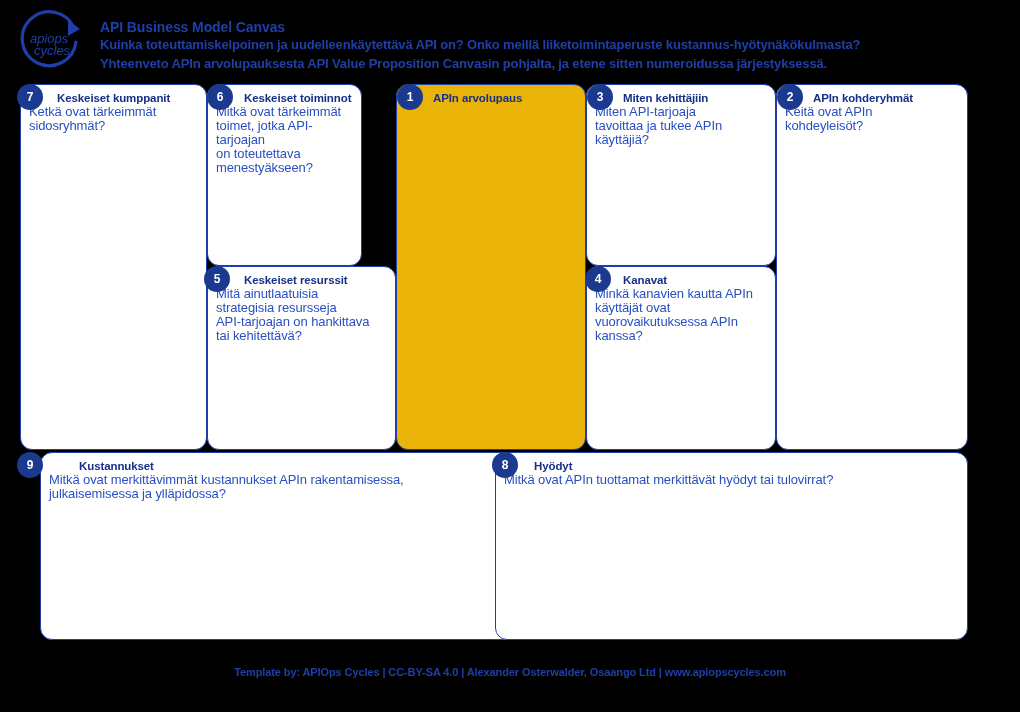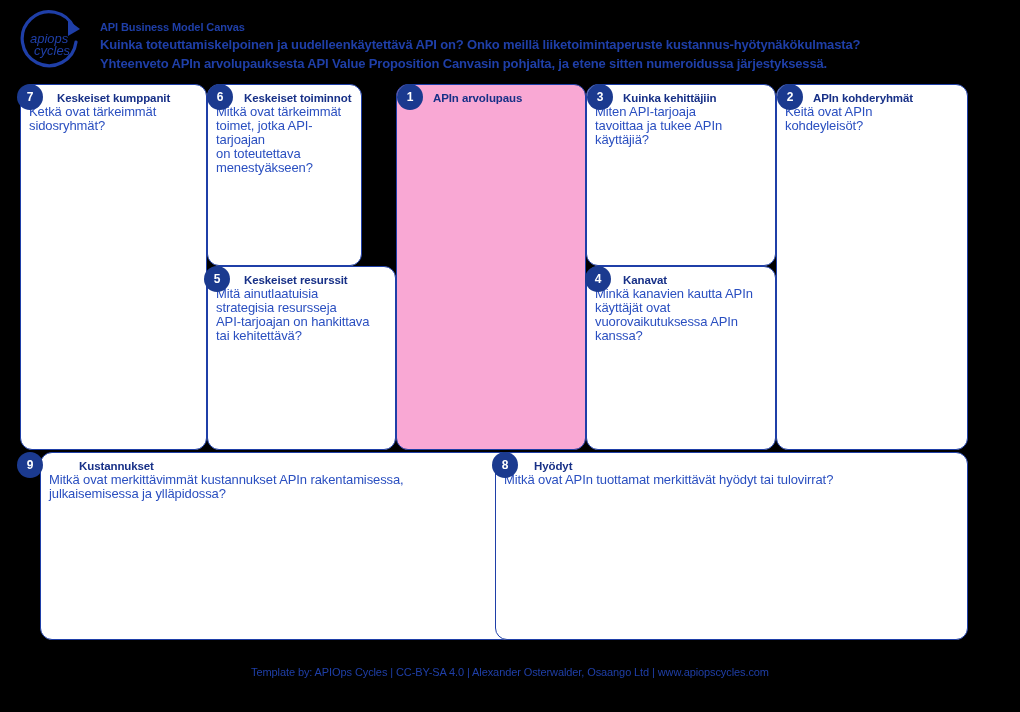--- a/index.html
+++ b/index.html
@@ -28,21 +28,21 @@
     left: 12px; top: 8px;
     width: 84px; height: 64px;
   }
   #header-text {
     position: absolute;
     left: 100px; top: 20px;
     width: 900px;
   }
   .hdr-title {
     color: #1f3fa8;
-    font-size: 11px;
+    font-size: 14px;
     font-weight: bold;
     line-height: 15px;
     letter-spacing: -0.1px;
   }
   .hdr-sub {
     color: #1f3fa8;
     font-size: 13px;
     font-weight: bold;
     line-height: 19px;
     letter-spacing: -0.15px;
@@ -58,21 +58,21 @@
 
   .card {
     position: absolute;
     background: #ffffff;
     border: 1.6px solid #1f3fa8;
     border-radius: 12px;
     box-sizing: border-box;
     overflow: hidden;
   }
   .card.accent {
-    background: #f9a8d4;
+    background: #eab308;
   }
 
   .card-inner {
     position: absolute;
     left: 8px;
     top: 6px;
     right: 6px;
   }
   .card-title {
     color: #173087;
@@ -110,21 +110,21 @@
 
   
   #footer {
     position: absolute;
     left: 0;
     top: 666px;
     width: 1020px;
     text-align: center;
     color: #1f3fa8;
     font-size: 11px;
-    font-weight: normal;
+    font-weight: bold;
     letter-spacing: -0.1px;
   }
 </style>
 </head>
 <body>
 
 <div id="header">
 
   <div id="logo">
     <svg width="84" height="64" viewBox="0 0 84 64" xmlns="http://www.w3.org/2000/svg">
@@ -177,21 +177,21 @@
 
   <div class="card accent" style="left:396px; top:4px; width:190px; height:366px;">
     <div class="card-inner">
       <div class="card-title">APIn arvolupaus</div>
     </div>
   </div>
   <div class="badge" style="left:397px; top:4px;">1</div>
 
   <div class="card" style="left:586px; top:4px; width:190px; height:182px;">
     <div class="card-inner">
-      <div class="card-title">Kuinka kehittäjiin</div>
+      <div class="card-title">Miten kehittäjiin</div>
       <div class="card-desc">Miten API-tarjoaja
 tavoittaa ja tukee APIn
 käyttäjiä?</div>
     </div>
   </div>
   <div class="badge" style="left:587px; top:4px;">3</div>
 
   <div class="card" style="left:586px; top:186px; width:190px; height:184px;padding-left:19px;">
     <div class="card-inner">
       <div class="card-title">Kanavat</div>

